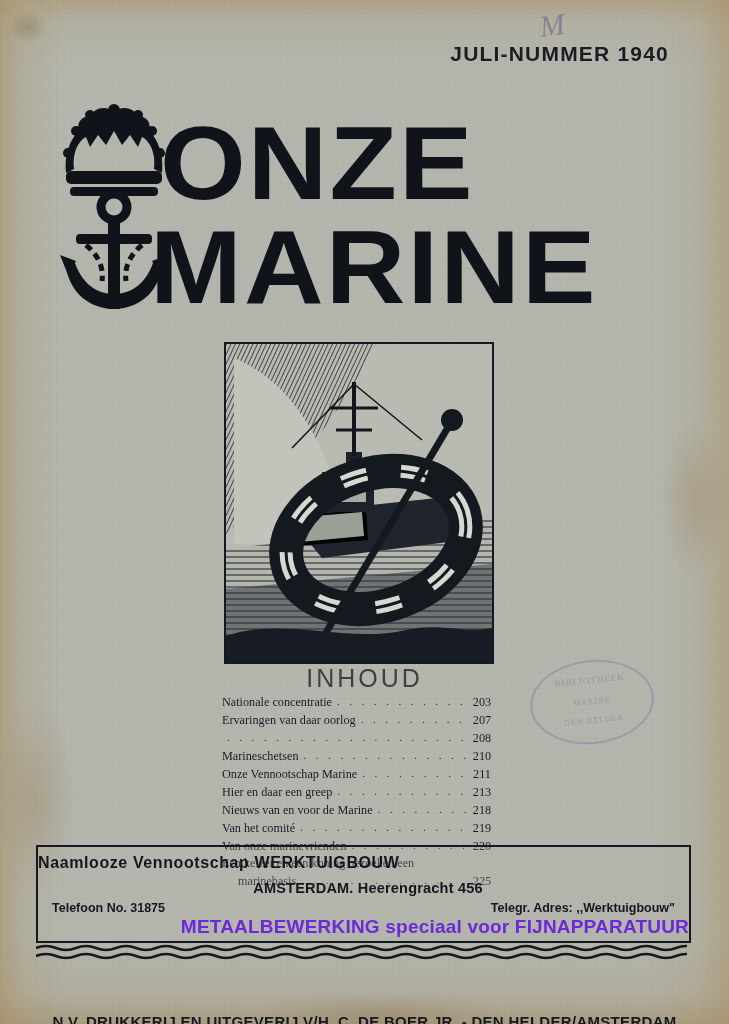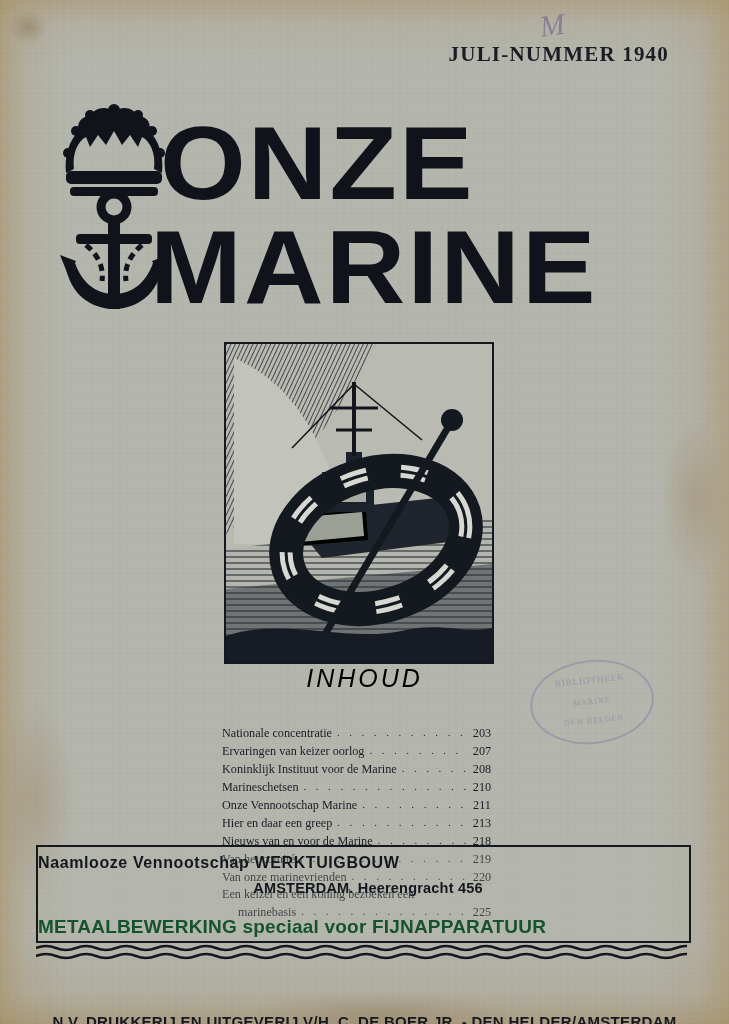--- a/index.html
+++ b/index.html
@@ -67,21 +67,21 @@
     transform: rotate(-8deg);
   }
 
   #issue-line {
     position: absolute;
     right: 60px; top: 42px;
     font-size: 21px;
     font-weight: 700;
     letter-spacing: 1.2px;
     color: #1b1d24;
-    font-family: Liberation Serif, serif;
+    font-family: Liberation Sans, sans-serif;
   }
 
   
   #masthead {
     position: absolute;
     left: 0; top: 95px; width: 624px; height: 230px;
   }
   #emblem {
     position: absolute;
     left: 46px; top: 0px;
@@ -119,27 +119,26 @@
   }
   #illus-svg { display:block; width:100%; height:100%; }
 
   
   #inhoud-title {
     position: absolute;
     left: 0; right: 0; top: 664px;
     text-align: center;
     font-size: 25px;
     letter-spacing: 3px;
-    color: #000000;
+    color: #404040;
     font-family: "Liberation Sans", sans-serif;
-    font-style: italic;
   }
   #toc {
     position: absolute;
-    left: 222px; top: 725px;
+    left: 222px; top: 694px;
     width: 272px;
     font-family: "Liberation Serif", serif;
     font-size: 12.2px;
     color: #191c24;
   }
   .toc-row {
     display: flex;
     align-items: baseline;
     line-height: 1.47;
     white-space: nowrap;
@@ -181,23 +180,23 @@
     padding-left: 9px;
   }
   #ad-line3 {
     position: absolute; left: 14px; right: 14px; top: 54px;
     display: flex; justify-content: space-between;
     font-size: 12.5px; font-weight: 700;
     color: #14171e;
   }
   #ad-line4 {
     position: absolute; left: 0; right: 0; top: 69px;
-    text-align: left;
+    text-align: right;
     font-size: 19px; font-weight: 700; letter-spacing: .2px;
-    color: #14532d;
+    color: #6d28d9;
   }
 
   
   #wave-rule {
     position: absolute;
     left: 36px; top: 944px;
     width: 651px; height: 16px;
   }
 
   #footer {
@@ -346,27 +345,26 @@
 
     <div id="toc">
 
       <div class="toc-row">
         <span class="toc-label">Nationale concentratie</span>
         <span class="toc-dots">. . . . . . . . . . . . . . . . . . . .</span>
         <span class="toc-page">203</span>
       </div>
 
       <div class="toc-row">
-        <span class="toc-label">Ervaringen van keizer oorlog</span>
+        <span class="toc-label">Ervaringen van daar oorlog</span>
         <span class="toc-dots">. . . . . . . . . . . . . . . . . . . .</span>
         <span class="toc-page">207</span>
       </div>
 
       <div class="toc-row">
-        <span class="toc-label">Koninklijk Instituut voor de Marine</span>
         <span class="toc-dots">. . . . . . . . . . . . . . . . . . . .</span>
         <span class="toc-page">208</span>
       </div>
 
       <div class="toc-row">
         <span class="toc-label">Marineschetsen</span>
         <span class="toc-dots">. . . . . . . . . . . . . . . . . . . .</span>
         <span class="toc-page">210</span>
       </div>
 
@@ -414,20 +412,24 @@
     <div id="stamp">
       <div class="s1">BIBLIOTHEEK</div>
       <div class="s2">MARINE</div>
       <div class="s3">DEN HELDER</div>
     </div>
 
     <div id="ad">
       <div id="ad-inner">
         <div id="ad-line1">Naamlooze Vennootschap WERKTUIGBOUW</div>
         <div id="ad-line2">AMSTERDAM. Heerengracht 456</div>
+        <div id="ad-line3">
+          <span>Telefoon No. 31875</span>
+          <span>Telegr. Adres: ,,Werktuigbouw"</span>
+        </div>
         <div id="ad-line4">METAALBEWERKING speciaal voor FIJNAPPARATUUR</div>
       </div>
     </div>
 
     <div id="wave-rule">
       <svg viewBox="0 0 651 16" width="651" height="16" preserveAspectRatio="none" aria-hidden="true">
         <path d="M0 4 Q 10 0 20 4 T 40 4 T 60 4 T 80 4 T 100 4 T 120 4 T 140 4 T 160 4 T 180 4 T 200 4 T 220 4 T 240 4 T 260 4 T 280 4 T 300 4 T 320 4 T 340 4 T 360 4 T 380 4 T 400 4 T 420 4 T 440 4 T 460 4 T 480 4 T 500 4 T 520 4 T 540 4 T 560 4 T 580 4 T 600 4 T 620 4 T 640 4 T 660 4" fill="none" stroke="#15181f" stroke-width="2.6"></path>
         <path d="M0 12 Q 10 8 20 12 T 40 12 T 60 12 T 80 12 T 100 12 T 120 12 T 140 12 T 160 12 T 180 12 T 200 12 T 220 12 T 240 12 T 260 12 T 280 12 T 300 12 T 320 12 T 340 12 T 360 12 T 380 12 T 400 12 T 420 12 T 440 12 T 460 12 T 480 12 T 500 12 T 520 12 T 540 12 T 560 12 T 580 12 T 600 12 T 620 12 T 640 12 T 660 12" fill="none" stroke="#15181f" stroke-width="2.6"></path>
       </svg>
     </div>

